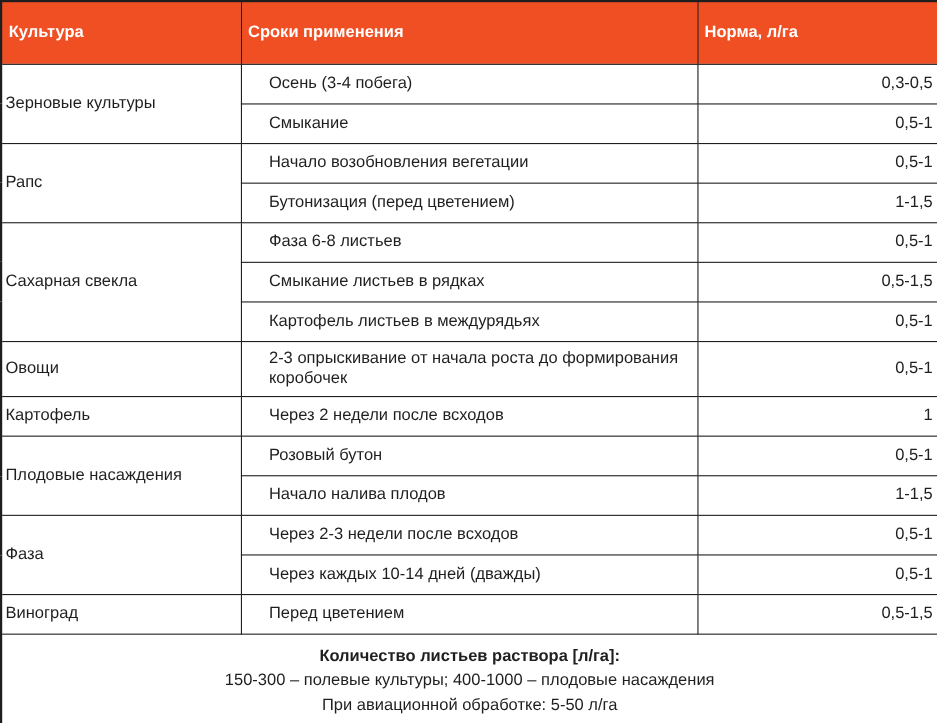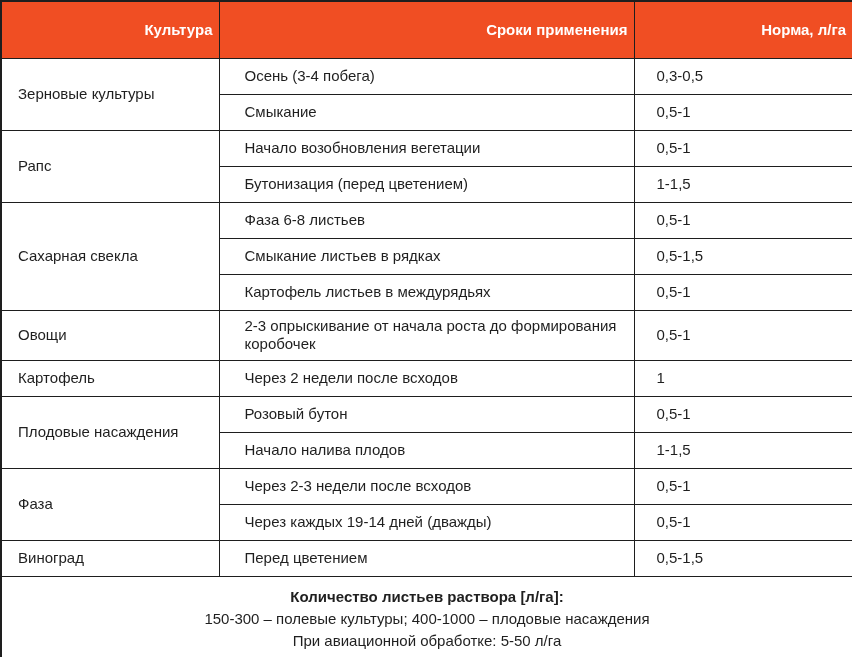--- a/index.html
+++ b/index.html
@@ -29,41 +29,41 @@
   th,td{
     border:1px solid var(--border);
     vertical-align:middle;
     font-size:15px;
   }
   thead th{
     background:var(--header-bg);
     color:var(--header-text);
     font-weight:bold;
     height:57px;
-    text-align:right;
+    text-align:left;
     padding:0 6px;
     margin-left:10px;
   }
   tbody td{
     height:36px;
     padding:6px 10px;
     line-height:1.25;
   }
   td.culture{
     text-align:left;
-    padding-left:16px;
+    padding-left:3px;
     margin-top:24px;
   }
   td.stage{
     text-align:left;
     padding-left:25px;
   }
   td.rate{
-    text-align:left;
-    padding:6px 22px;
+    text-align:right;
+    padding:6px 4px;
   }
   tfoot td{
     padding:9px 10px 10px 10px;
     text-align:center;
     line-height:22px;
   }
   .footer-title{font-weight:bold;}
 </style>
 </head>
 <body>
@@ -132,21 +132,21 @@
         <tr>
           <td class="stage">Начало налива плодов</td>
           <td class="rate">1-1,5</td>
         </tr>
         <tr>
           <td rowspan="2" class="culture">Фаза</td>
           <td class="stage">Через 2-3 недели после всходов</td>
           <td class="rate">0,5-1</td>
         </tr>
         <tr>
-          <td class="stage">Через каждых 19-14 дней (дважды)</td>
+          <td class="stage">Через каждых 10-14 дней (дважды)</td>
           <td class="rate">0,5-1</td>
         </tr>
         <tr>
           <td rowspan="1" class="culture">Виноград</td>
           <td class="stage">Перед цветением</td>
           <td class="rate">0,5-1,5</td>
         </tr>
       </tbody>
     <tfoot>
       <tr>

